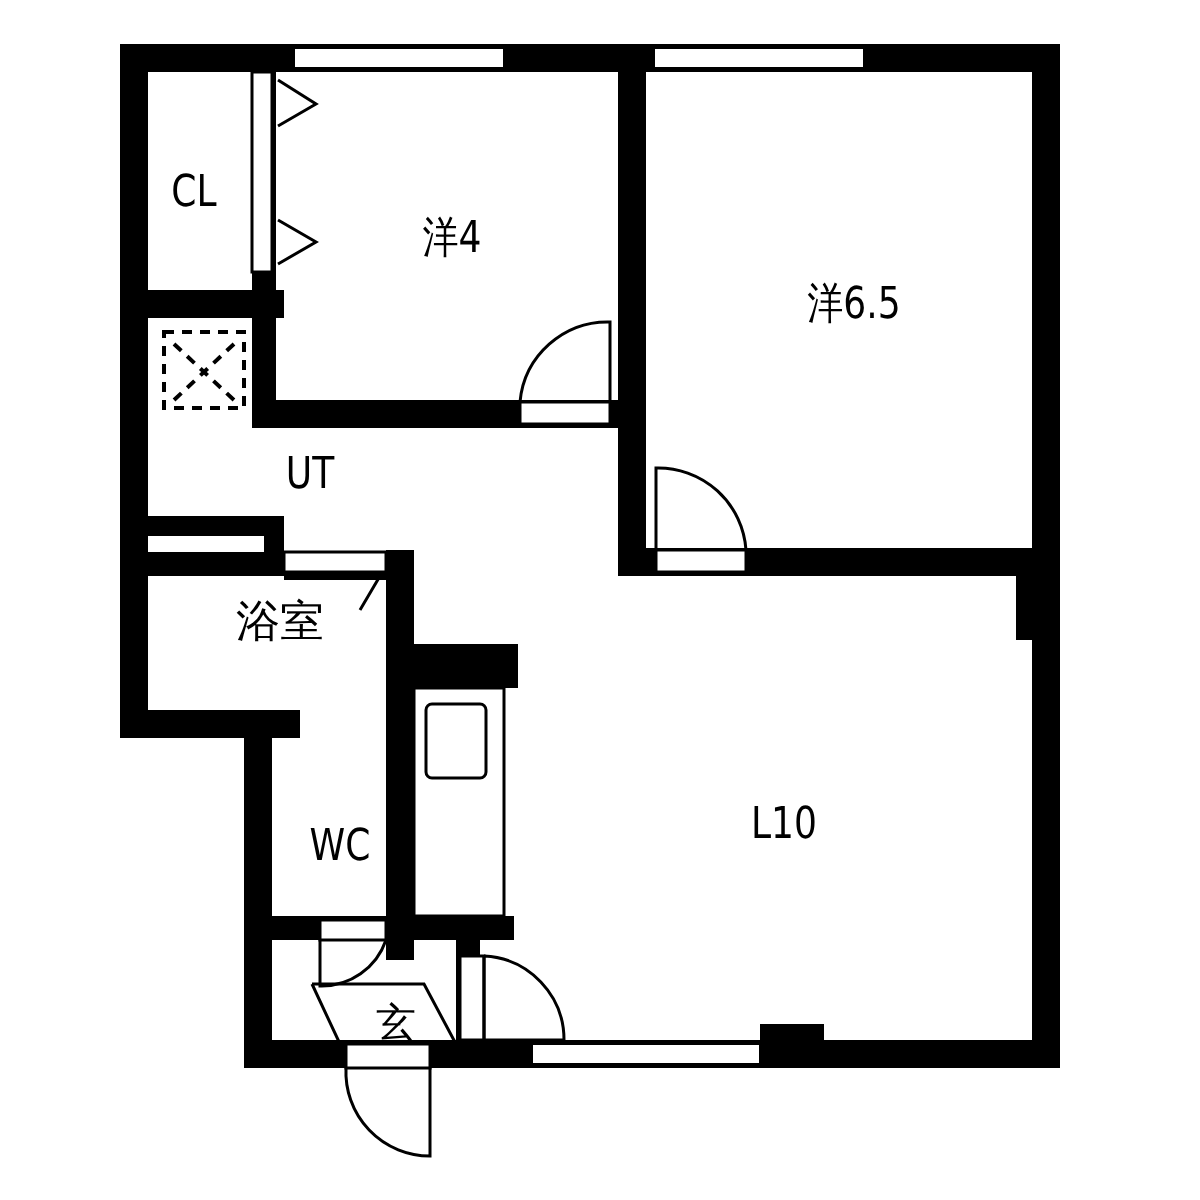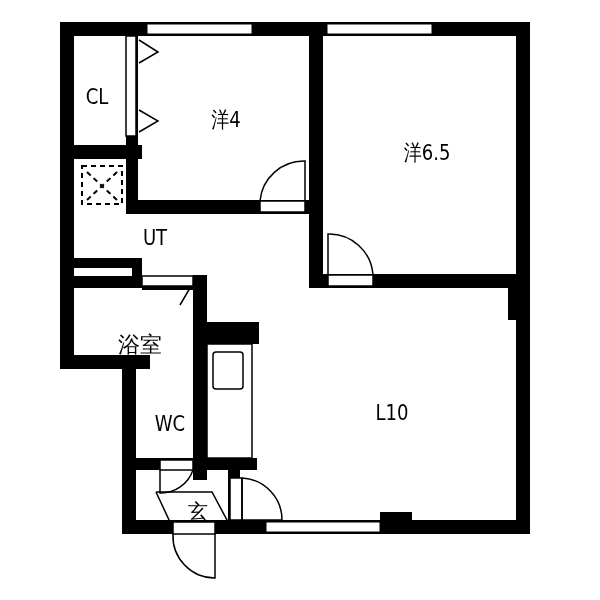--- a/index.html
+++ b/index.html
@@ -100,16 +100,16 @@
   <g fill="none" stroke="#000" stroke-width="1.5">
     <rect x="207" y="344" width="45" height="114"></rect>
     <rect x="213" y="352" width="30" height="37" rx="3"></rect>
   </g>
 </svg>
 
 <div class="lbl narrow" style="left:97px;top:97px;">CL</div>
 <div class="lbl narrow" style="left:226px;top:120px;">洋4</div>
 <div class="lbl narrow" style="left:427px;top:153px;">洋6.5</div>
 <div class="lbl narrow" style="left:155px;top:238px;">UT</div>
-<div class="lbl" style="left:140px;top:345px;">浴室</div>
+<div class="lbl" style="left:140px;top:312px;">浴室</div>
 <div class="lbl narrow" style="left:170px;top:424px;">WC</div>
 <div class="lbl narrow" style="left:392px;top:413px;">L10</div>
 <div class="lbl" style="left:198px;top:511px;font-size:20px;">玄</div>
 
 </body></html>

